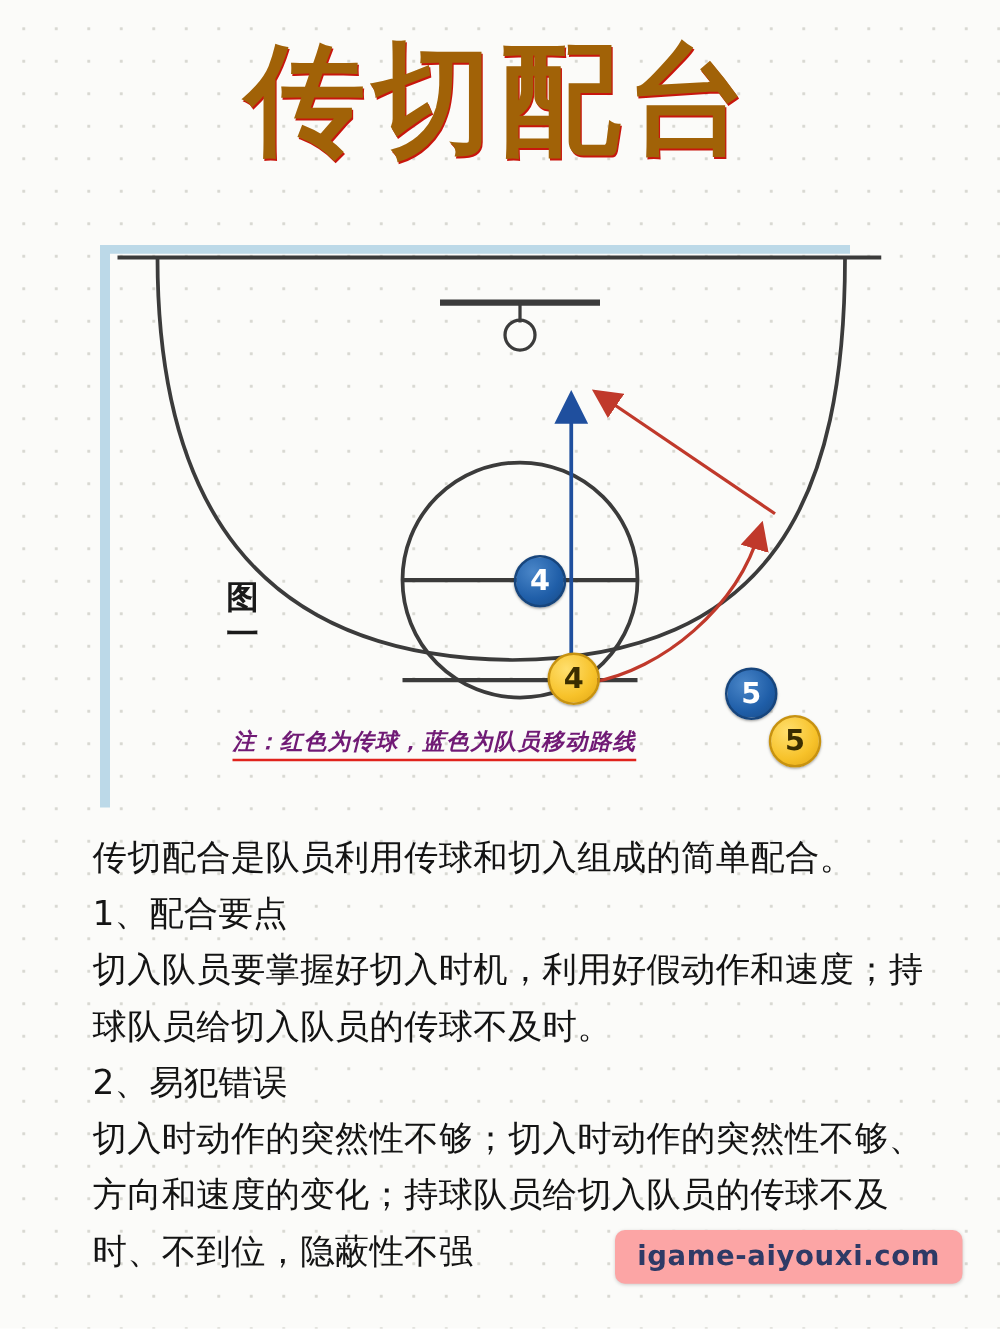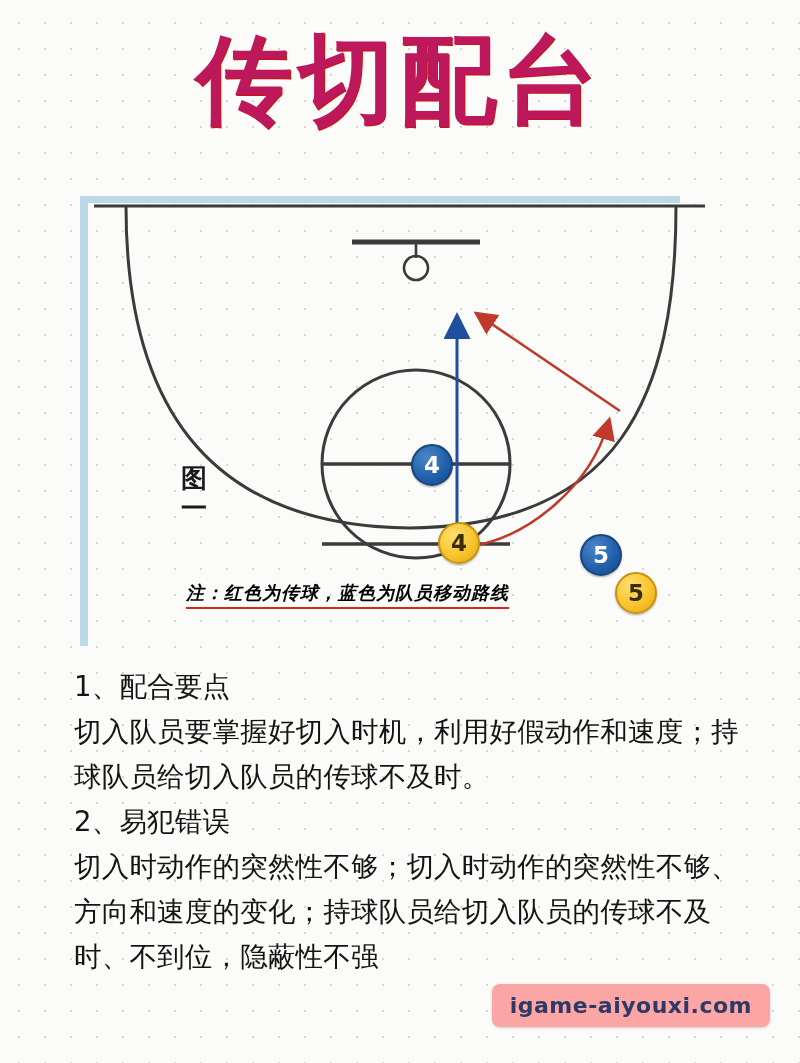--- a/index.html
+++ b/index.html
@@ -30,21 +30,21 @@
   .title {
     position: absolute;
     top: 30px;
     left: 0;
     width: 800px;
     text-align: center;
     font-family: "DejaVu Sans", "Liberation Sans", sans-serif;
     font-weight: bold;
     font-size: 96px;
     line-height: 1.05;
-    color: #be185d;
+    color: #a16207;
     letter-spacing: 6px;
     text-shadow: 1px 1px 0 #c8160d;
   }
 
   
   .diagram {
     position: absolute;
     left: 80px;
     top: 196px;
     width: 640px;
@@ -101,21 +101,21 @@
 
   
   .court-note {
     position: absolute;
     left: 106px;
     top: 385px;
     font-family: Liberation Mono, monospace;
     font-size: 18px;
     font-weight: bold;
     font-style: italic;
-    color: #000000;
+    color: #701a75;
     letter-spacing: 1px;
     border-bottom: 2px solid #e0231c;
     padding-bottom: 2px;
     white-space: nowrap;
   }
 
   .fig-label {
     position: absolute;
     left: 50px;
     top: 268px;
@@ -214,19 +214,20 @@
   <div class="token yellow" style="left:358px; top:326px;">
     <span>4</span>
   </div>
 
   <div class="fig-label">图一</div>
 
   <div class="court-note">注：红色为传球，蓝色为队员移动路线</div>
 </div>
 
 <div class="body-text">
+  <p>传切配合是队员利用传球和切入组成的简单配合。</p>
   <p>1、配合要点</p>
   <p>切入队员要掌握好切入时机，利用好假动作和速度；持球队员给切入队员的传球不及时。</p>
   <p>2、易犯错误</p>
   <p>切入时动作的突然性不够；切入时动作的突然性不够、方向和速度的变化；持球队员给切入队员的传球不及时、不到位，隐蔽性不强</p>
 </div>
 
 <div class="watermark">igame-aiyouxi.com</div>
 
 </body></html>

